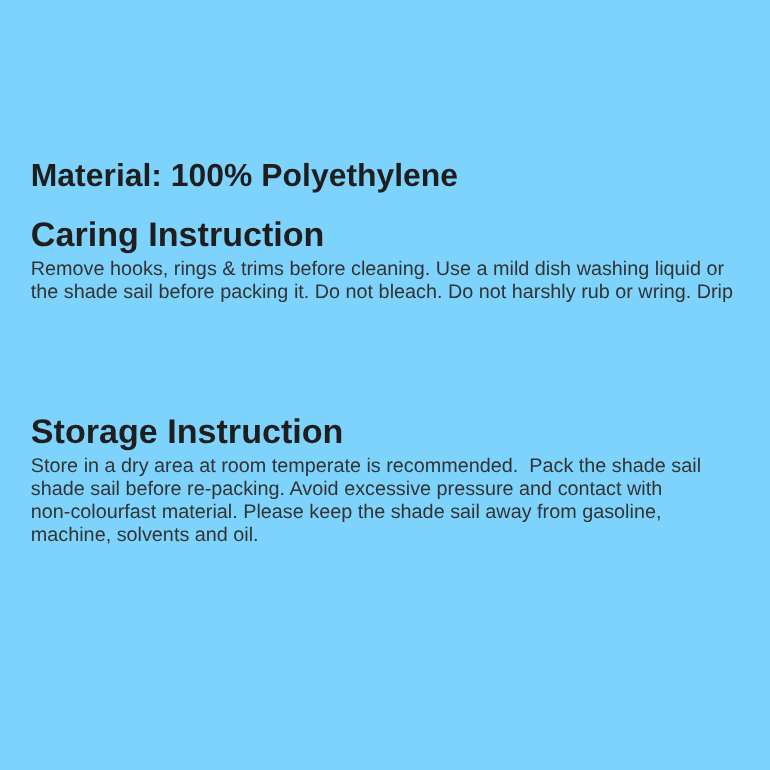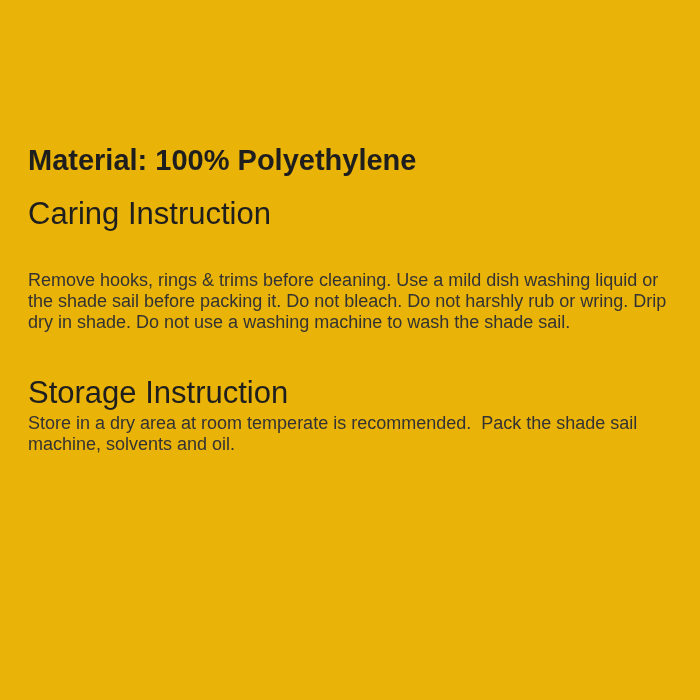--- a/index.html
+++ b/index.html
@@ -5,64 +5,65 @@
   * { margin: 0; padding: 0; box-sizing: border-box; }
   html, body {
     width: 700px; height: 700px;
     background: #ffffff;
     font-family: "Liberation Sans", sans-serif;
     overflow: hidden;
   }
   .label-canvas {
     position: relative;
     width: 700px; height: 700px;
-    background: #eab308;
+    background: #7dd3fc;
   }
   .abs { position: absolute; }
   .h-material {
     left: 28px; top: 143px;
     font-size: 29px; line-height: 34px;
     font-weight: bold;
     color: #1e1e1e;
     white-space: pre;
   }
   .h-section {
     font-size: 31px; line-height: 36px;
-    font-weight: normal;
+    font-weight: bold;
     color: #1e1e1e;
     white-space: pre;
     left: 28px;
   }
   .h-caring  { top: 196px; }
   .h-storage { top: 375px; }
   .para {
     left: 28px;
     font-size: 18px; line-height: 21px;
     font-weight: normal;
     color: #333333;
   }
-  .para-caring  { top: 234px; margin-top: 36px; }
+  .para-caring  { top: 234px; }
   .para-storage { top: 413px; }
   .para .line { white-space: pre; }
 </style>
 </head>
 <body>
 
 <div class="label-canvas">
 
   <div class="abs h-material">Material: 100% Polyethylene</div>
 
   <div class="abs h-section h-caring">Caring Instruction</div>
 
   <div class="abs para para-caring">
     <div class="line">Remove hooks, rings &amp; trims before cleaning. Use a mild dish washing liquid or</div>
     <div class="line">the shade sail before packing it. Do not bleach. Do not harshly rub or wring. Drip</div>
-    <div class="line">dry in shade. Do not use a washing machine to wash the shade sail.</div>
   </div>
 
   <div class="abs h-section h-storage">Storage Instruction</div>
 
   <div class="abs para para-storage">
     <div class="line">Store in a dry area at room temperate is recommended.  Pack the shade sail</div>
+    <div class="line">shade sail before re-packing. Avoid excessive pressure and contact with</div>
+    <div class="line">non-colourfast material. Please keep the shade sail away from gasoline,</div>
     <div class="line">machine, solvents and oil.</div>
   </div>
 
 </div>
 
 </body></html>

